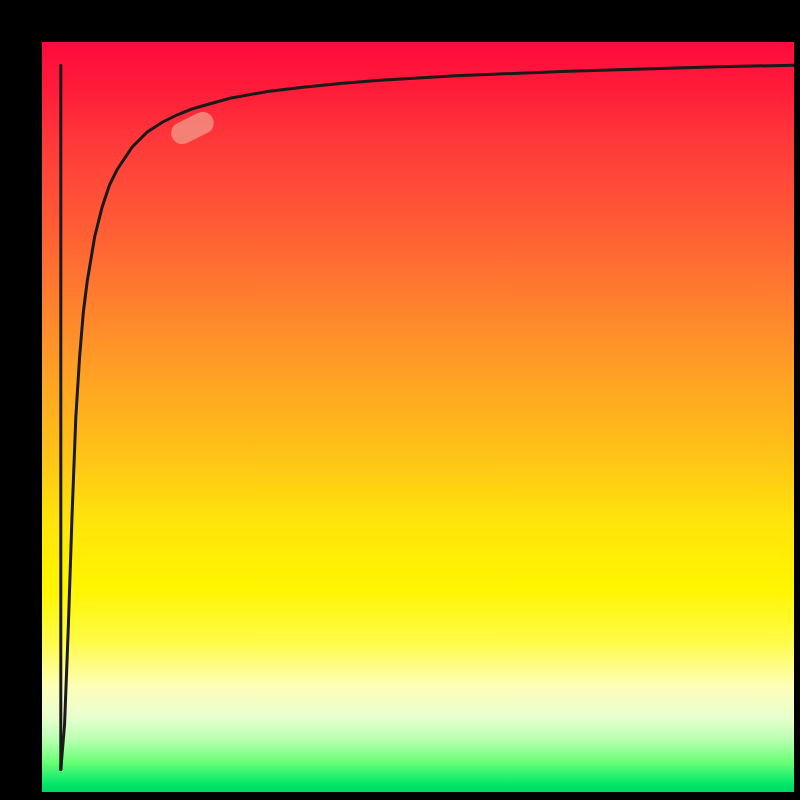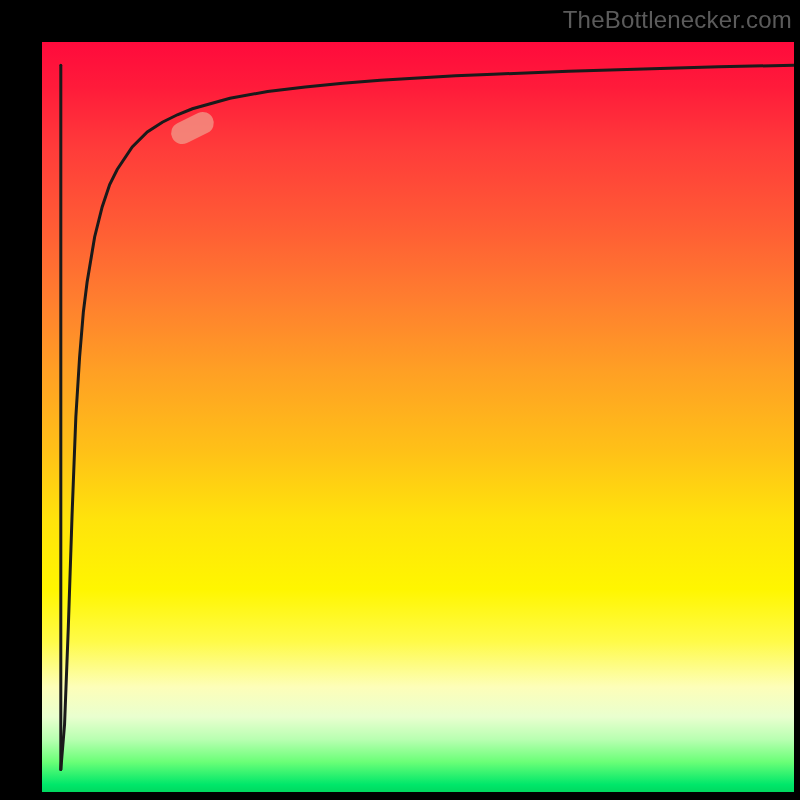--- a/index.html
+++ b/index.html
@@ -75,14 +75,13 @@
 
   <div class="plot-area"></div>
 
   <svg class="curve-svg" viewBox="0 0 752 750" preserveAspectRatio="none">
     <path id="drop-path" fill="none" stroke="#1a1a1a" stroke-width="3" stroke-linecap="round" d="M18.80 23.25 L18.80 727.50"></path>
     <path id="curve-path" fill="none" stroke="#1a1a1a" stroke-width="3" stroke-linecap="round" d="M18.80 727.50 L22.56 682.50 L26.32 585.00 L30.08 472.50 L33.84 375.00 L37.60 315.00 L41.36 270.00 L45.12 240.00 L52.64 195.00 L60.16 165.00 L67.68 142.50 L75.20 127.50 L90.24 105.00 L105.28 90.00 L120.32 80.25 L135.36 72.75 L150.40 66.75 L188.00 56.25 L225.60 49.50 L263.20 45.00 L300.80 41.25 L338.40 38.25 L376.00 36.00 L413.60 33.75 L451.20 32.25 L526.40 29.25 L601.60 27.00 L676.80 24.75 L752.00 23.25"></path>
   </svg>
 
   <div id="marker" class="marker" style="left: 170.4px; top: 117.25px; transform: rotate(-26deg);"></div>
 
-  <div class="watermark">TheBottlenecker.com</div>
 </div>
 
 </body></html>

